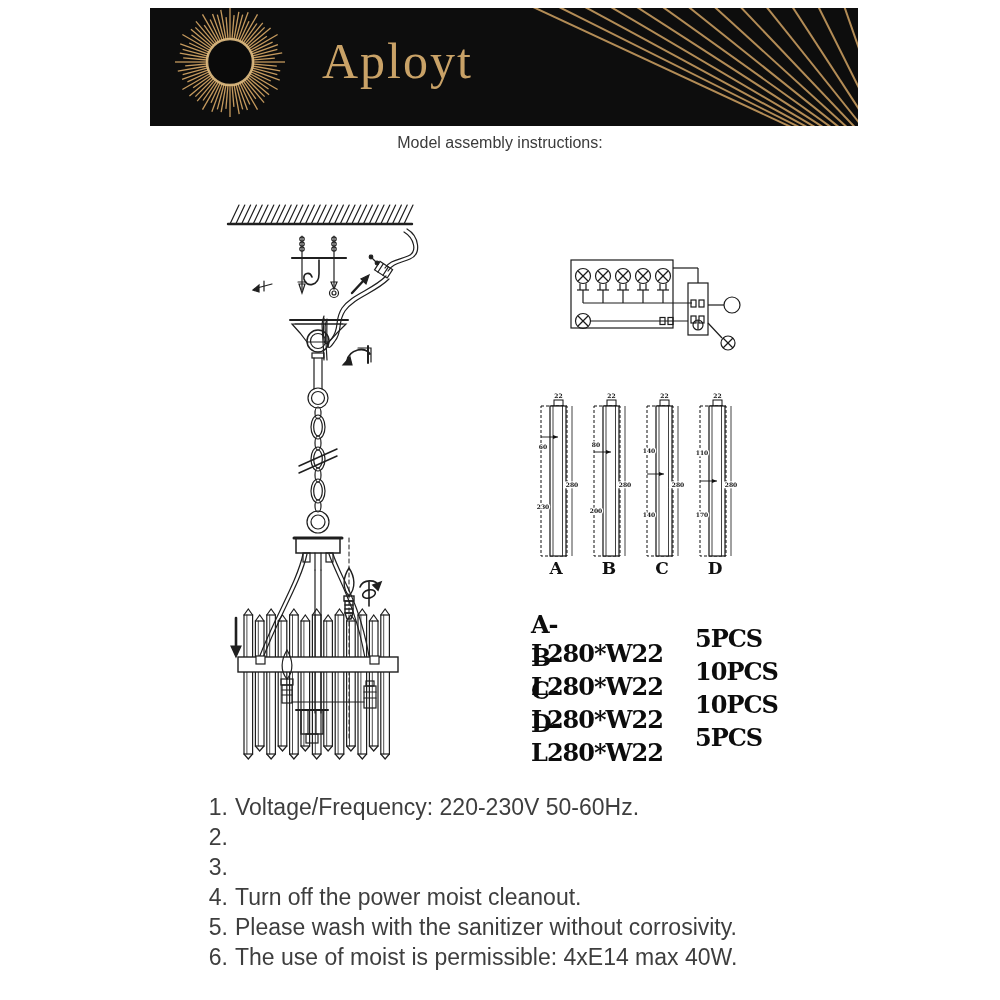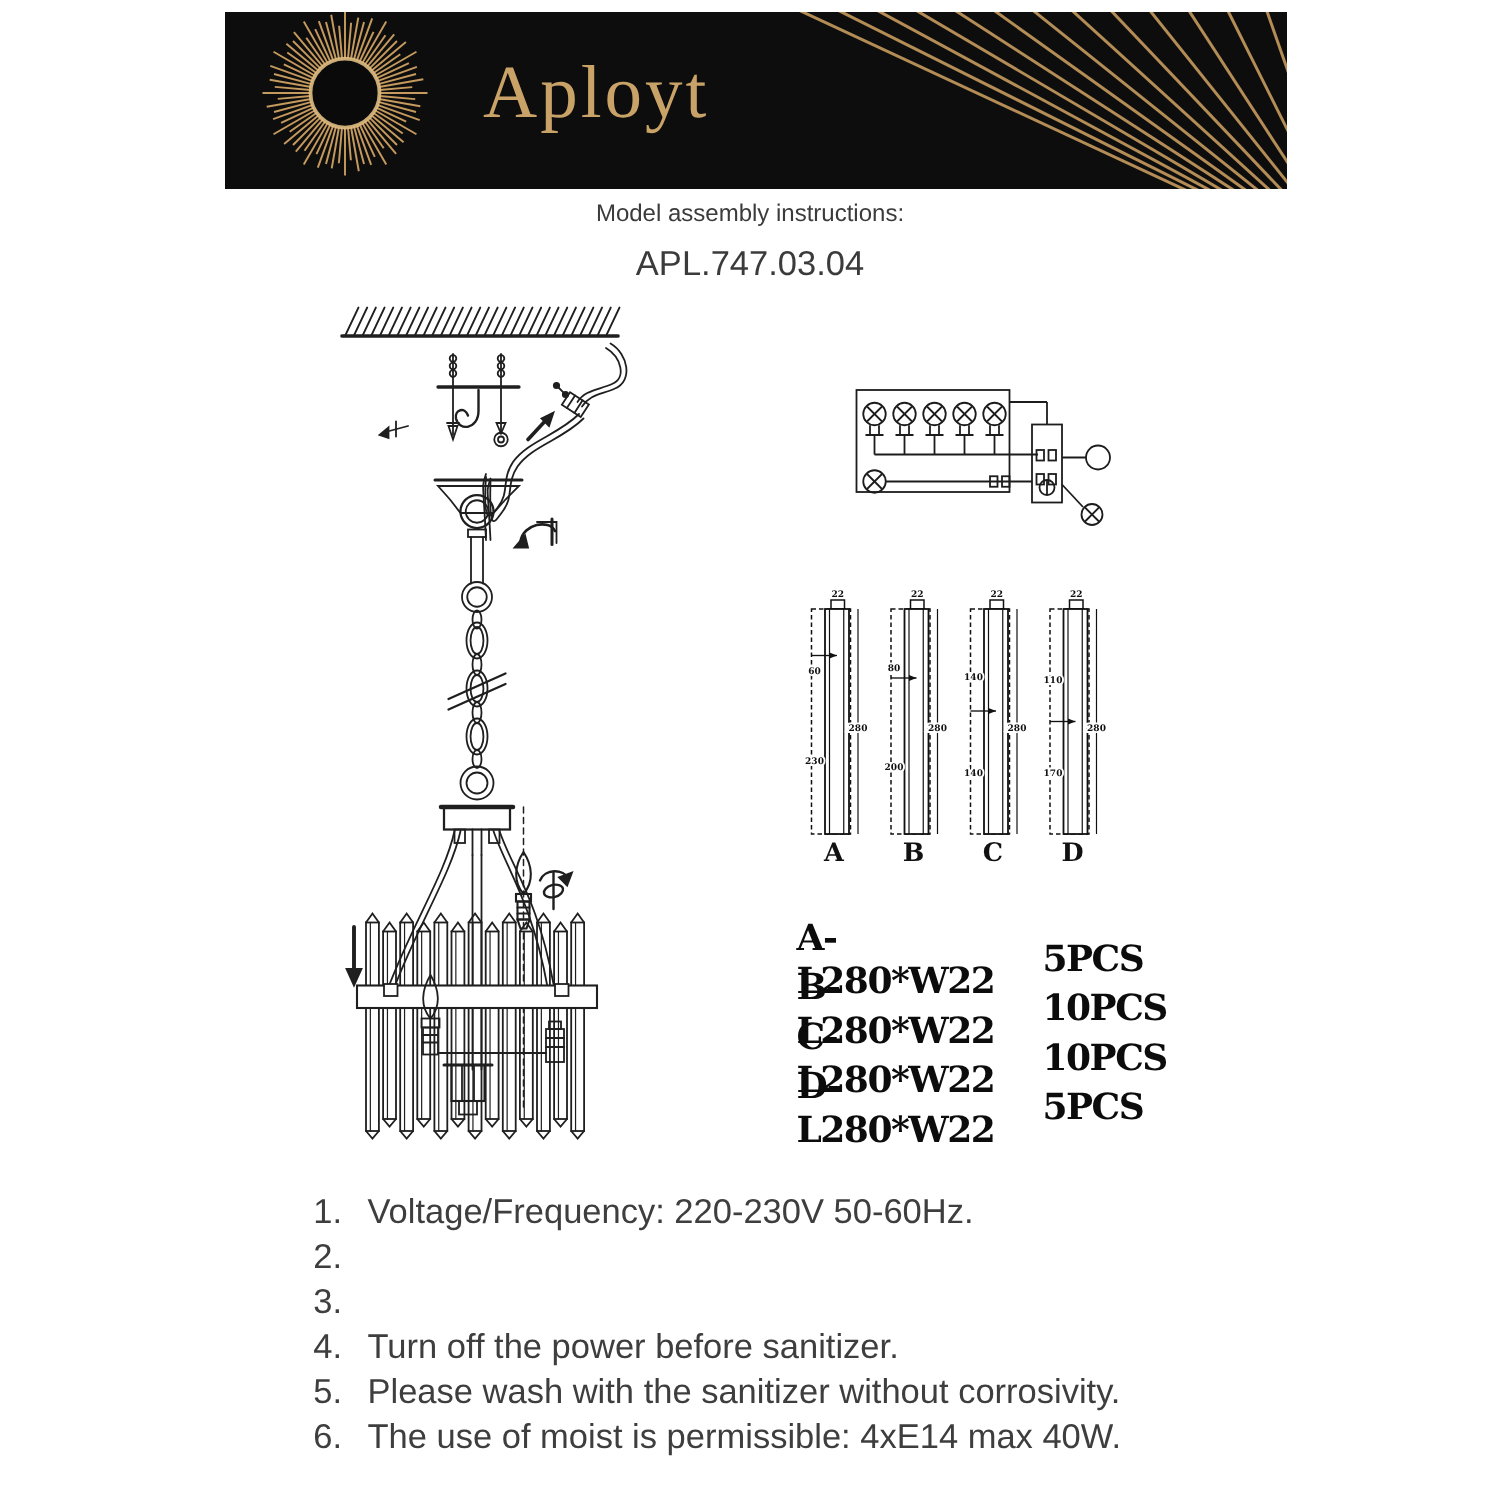--- a/index.html
+++ b/index.html
@@ -18,21 +18,21 @@
   .strips-row{position:absolute;left:537px;top:391px;width:216px;display:flex;}
   .strip-fig{width:53px;height:186px;overflow:visible;}
   .parts-list{position:absolute;left:531px;top:622px;color:#0c0c0c;
         font-family:"DejaVu Serif","Liberation Serif",serif;font-weight:700;}
   .part-row{display:flex;height:33px;align-items:center;font-size:24px;letter-spacing:-1px;}
   .part-label{width:138px;}
   .part-qty{margin-left:26px;}
   .instructions{position:absolute;left:198px;top:792px;color:#3e3e3e;font-size:23px;}
   .instr-row{display:flex;line-height:30px;}
   .instr-num{width:30px;text-align:right;flex:none;}
-  .instr-text{margin-left:17px;white-space:nowrap;}
+  .instr-text{margin-left:7px;white-space:nowrap;}
   svg text{font-family:"DejaVu Serif","Liberation Serif",serif;}
 </style>
 </head>
 <body>
 
 <div class="page">
 
   <div class="brand-header">
     <svg width="708" height="118" viewBox="0 0 708 118">
       <g stroke="#c59a5e" stroke-width="2" opacity="0.9">
@@ -126,21 +126,20 @@
           <line x1="102.65057831928078" y1="50.0060919136606" x2="132.19481090964703" y2="44.79664658365269" stroke="#c59a5e" stroke-width="1.3"></line>
           <line x1="102.91247805611015" y1="51.99541791680386" x2="124.82876141412855" y2="50.07799157635537" stroke="#c59a5e" stroke-width="1.3"></line>
         </g>
       <circle cx="80" cy="54" r="23" fill="none" stroke="#e0bc82" stroke-width="2.5" opacity="0.9"></circle>
       <circle cx="80" cy="54" r="21" fill="#0a0a0a"></circle>
     </svg>
     <div class="brand-name">Aployt</div>
   </div>
 
   <div class="title-line title-1">Model assembly instructions:</div>
-  <div class="title-line title-2">APL.747.03.04</div>
 
   <svg class="assembly-drawing" width="240" height="600" viewBox="0 0 240 600" fill="none" stroke="#1f1f1f" stroke-width="1.2" stroke-linecap="round">
 
     <g>
         <line x1="30" y1="26" x2="39" y2="7"></line>
         <line x1="35.8" y1="26" x2="44.8" y2="7"></line>
         <line x1="41.599999999999994" y1="26" x2="50.599999999999994" y2="7"></line>
         <line x1="47.39999999999999" y1="26" x2="56.39999999999999" y2="7"></line>
         <line x1="53.19999999999999" y1="26" x2="62.19999999999999" y2="7"></line>
         <line x1="58.999999999999986" y1="26" x2="67.99999999999999" y2="7"></line>
@@ -522,21 +521,21 @@
       <span class="instr-text">Voltage/Frequency: 220-230V 50-60Hz.</span>
     </div>
     <div class="instr-row">
       <span class="instr-num">2.</span>
     </div>
     <div class="instr-row">
       <span class="instr-num">3.</span>
     </div>
     <div class="instr-row">
       <span class="instr-num">4.</span>
-      <span class="instr-text">Turn off the power before sanitizer.</span>
+      <span class="instr-text">Turn off the power moist cleanout.</span>
     </div>
     <div class="instr-row">
       <span class="instr-num">5.</span>
       <span class="instr-text">Please wash with the sanitizer without corrosivity.</span>
     </div>
     <div class="instr-row">
       <span class="instr-num">6.</span>
       <span class="instr-text">The use of moist is permissible: 4xE14 max 40W.</span>
     </div>
   </div>

